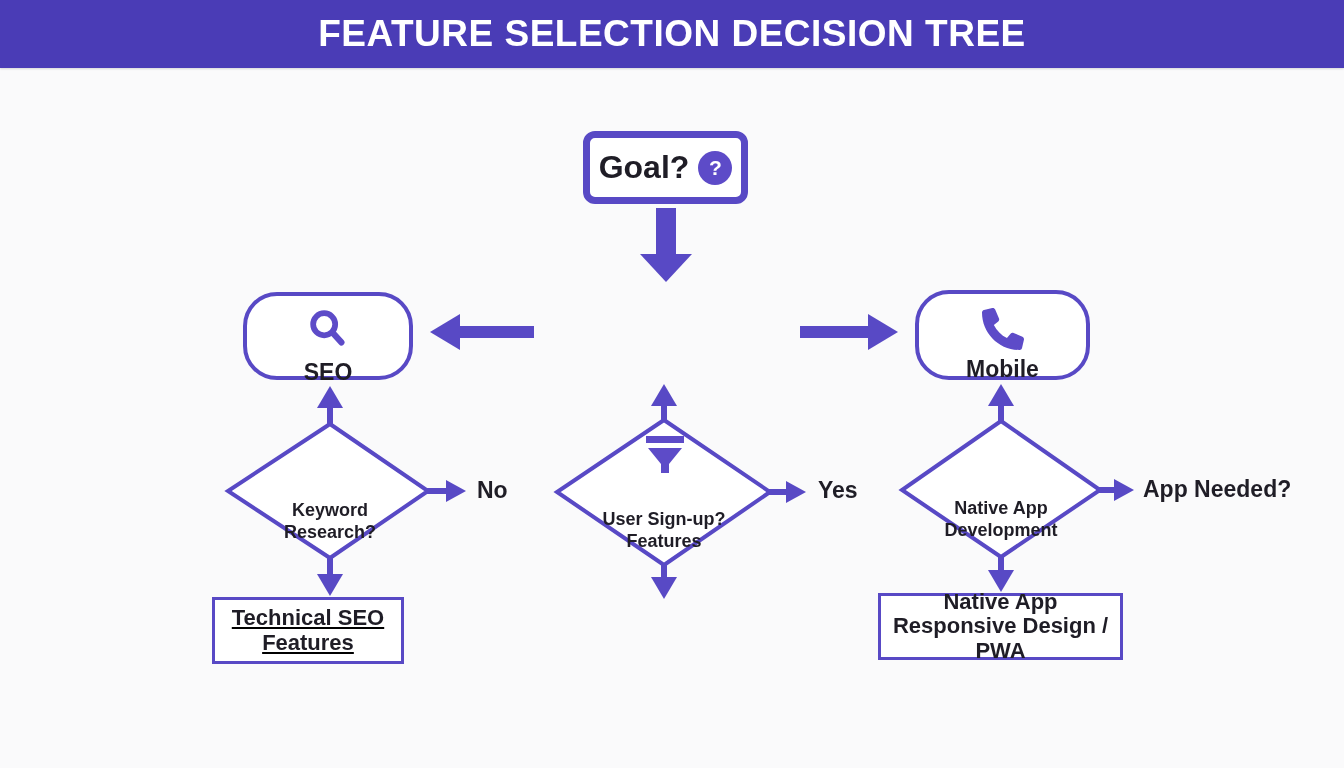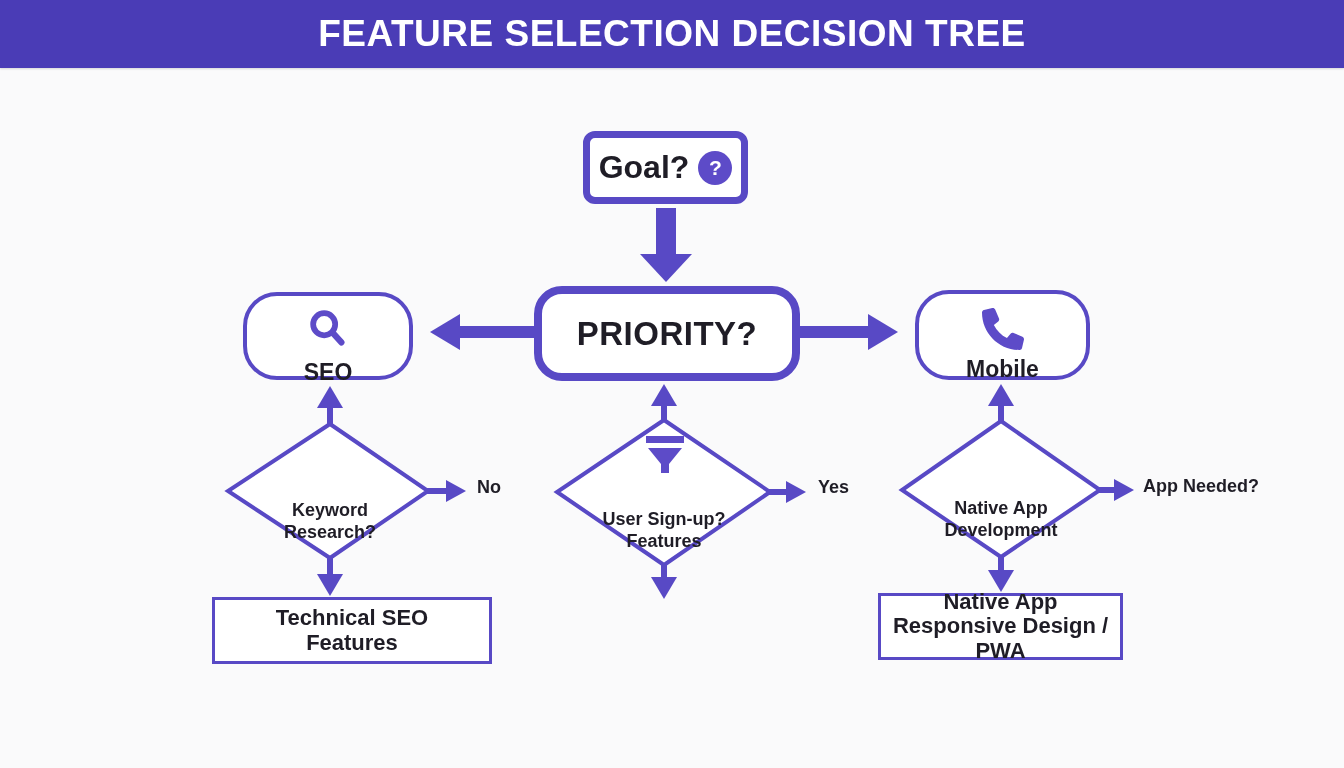--- a/index.html
+++ b/index.html
@@ -80,40 +80,40 @@
   .cat-box .lbl { font-size: 23px; font-weight: bold; color: var(--text-dark, #1f1d26); }
 
   .result-box {
     border: 3px solid var(--accent, #5849c5);
     text-align: center;
   }
   .result-box .lbl {
     font-size: 22px; font-weight: bold; color: var(--text-dark, #1f1d26);
     line-height: 1.1; white-space: pre-line;
   }
-  .result-seo    { left: 212px; top: 597px; width: 280px; height: 67px; }
+  .result-seo    { left: 212px; top: 597px; width: 192px; height: 67px; text-decoration: underline; }
   .result-crm    { left: 542px; top: 600px; width: 241px; height: 65px; }
   .result-mobile { left: 878px; top: 593px; width: 245px; height: 67px; }
 
   
   .d-label {
     position: absolute;
     text-align: center;
     font-size: 18px; font-weight: bold; color: var(--text-dark, #1f1d26);
     line-height: 1.2; white-space: pre-line; margin-top: 32px;
   }
   .kw-label     { left: 240px; top: 468px; width: 180px; }
   .signup-label { left: 564px; top: 477px; width: 200px; }
   .native-label { left: 910px; top: 466px; width: 182px; }
 
   .funnel-wrap { position: absolute; left: 645px; top: 436px; width: 40px; height: 38px; }
 
   .branch-label {
     position: absolute;
-    font-size: 18px; font-weight: bold; color: var(--text-dark, #1f1d26);
+    font-size: 23px; font-weight: bold; color: var(--text-dark, #1f1d26);
     white-space: nowrap;
   }
   .no-label  { left: 477px;  top: 477px; }
   .yes-label { left: 818px;  top: 477px; }
   .app-label { left: 1143px; top: 476px; }
 
   .icon-svg { display: block; }
 </style>
 </head>
 <body>
@@ -183,23 +183,20 @@
       <rect class="arrow-fill" x="1098" y="487" width="18" height="6"></rect>
       <polygon class="arrow-fill" points="1134,490 1114,479 1114,501"></polygon>
     </g>
   </svg>
 
   <div class="node goal-box">
     <span class="lbl">Goal?</span>
     <span class="q-circle">?</span>
   </div>
 
-  <div class="node priority-box">
-    <span class="lbl">PRIORITY?</span>
-  </div>
 
   <div class="node cat-box seo-box">
     <span class="icon-svg">
       <svg width="46" height="46" viewBox="0 0 48 48">
         <circle cx="20" cy="18" r="11.5" fill="none" stroke="var(--icon-purple, #5d4bc8)" stroke-width="6"></circle>
         <line x1="29" y1="27" x2="38" y2="37" stroke="var(--icon-purple, #5d4bc8)" stroke-width="6.5" stroke-linecap="round"></line>
       </svg>
     </span>
     <span class="lbl">SEO</span>
   </div>

